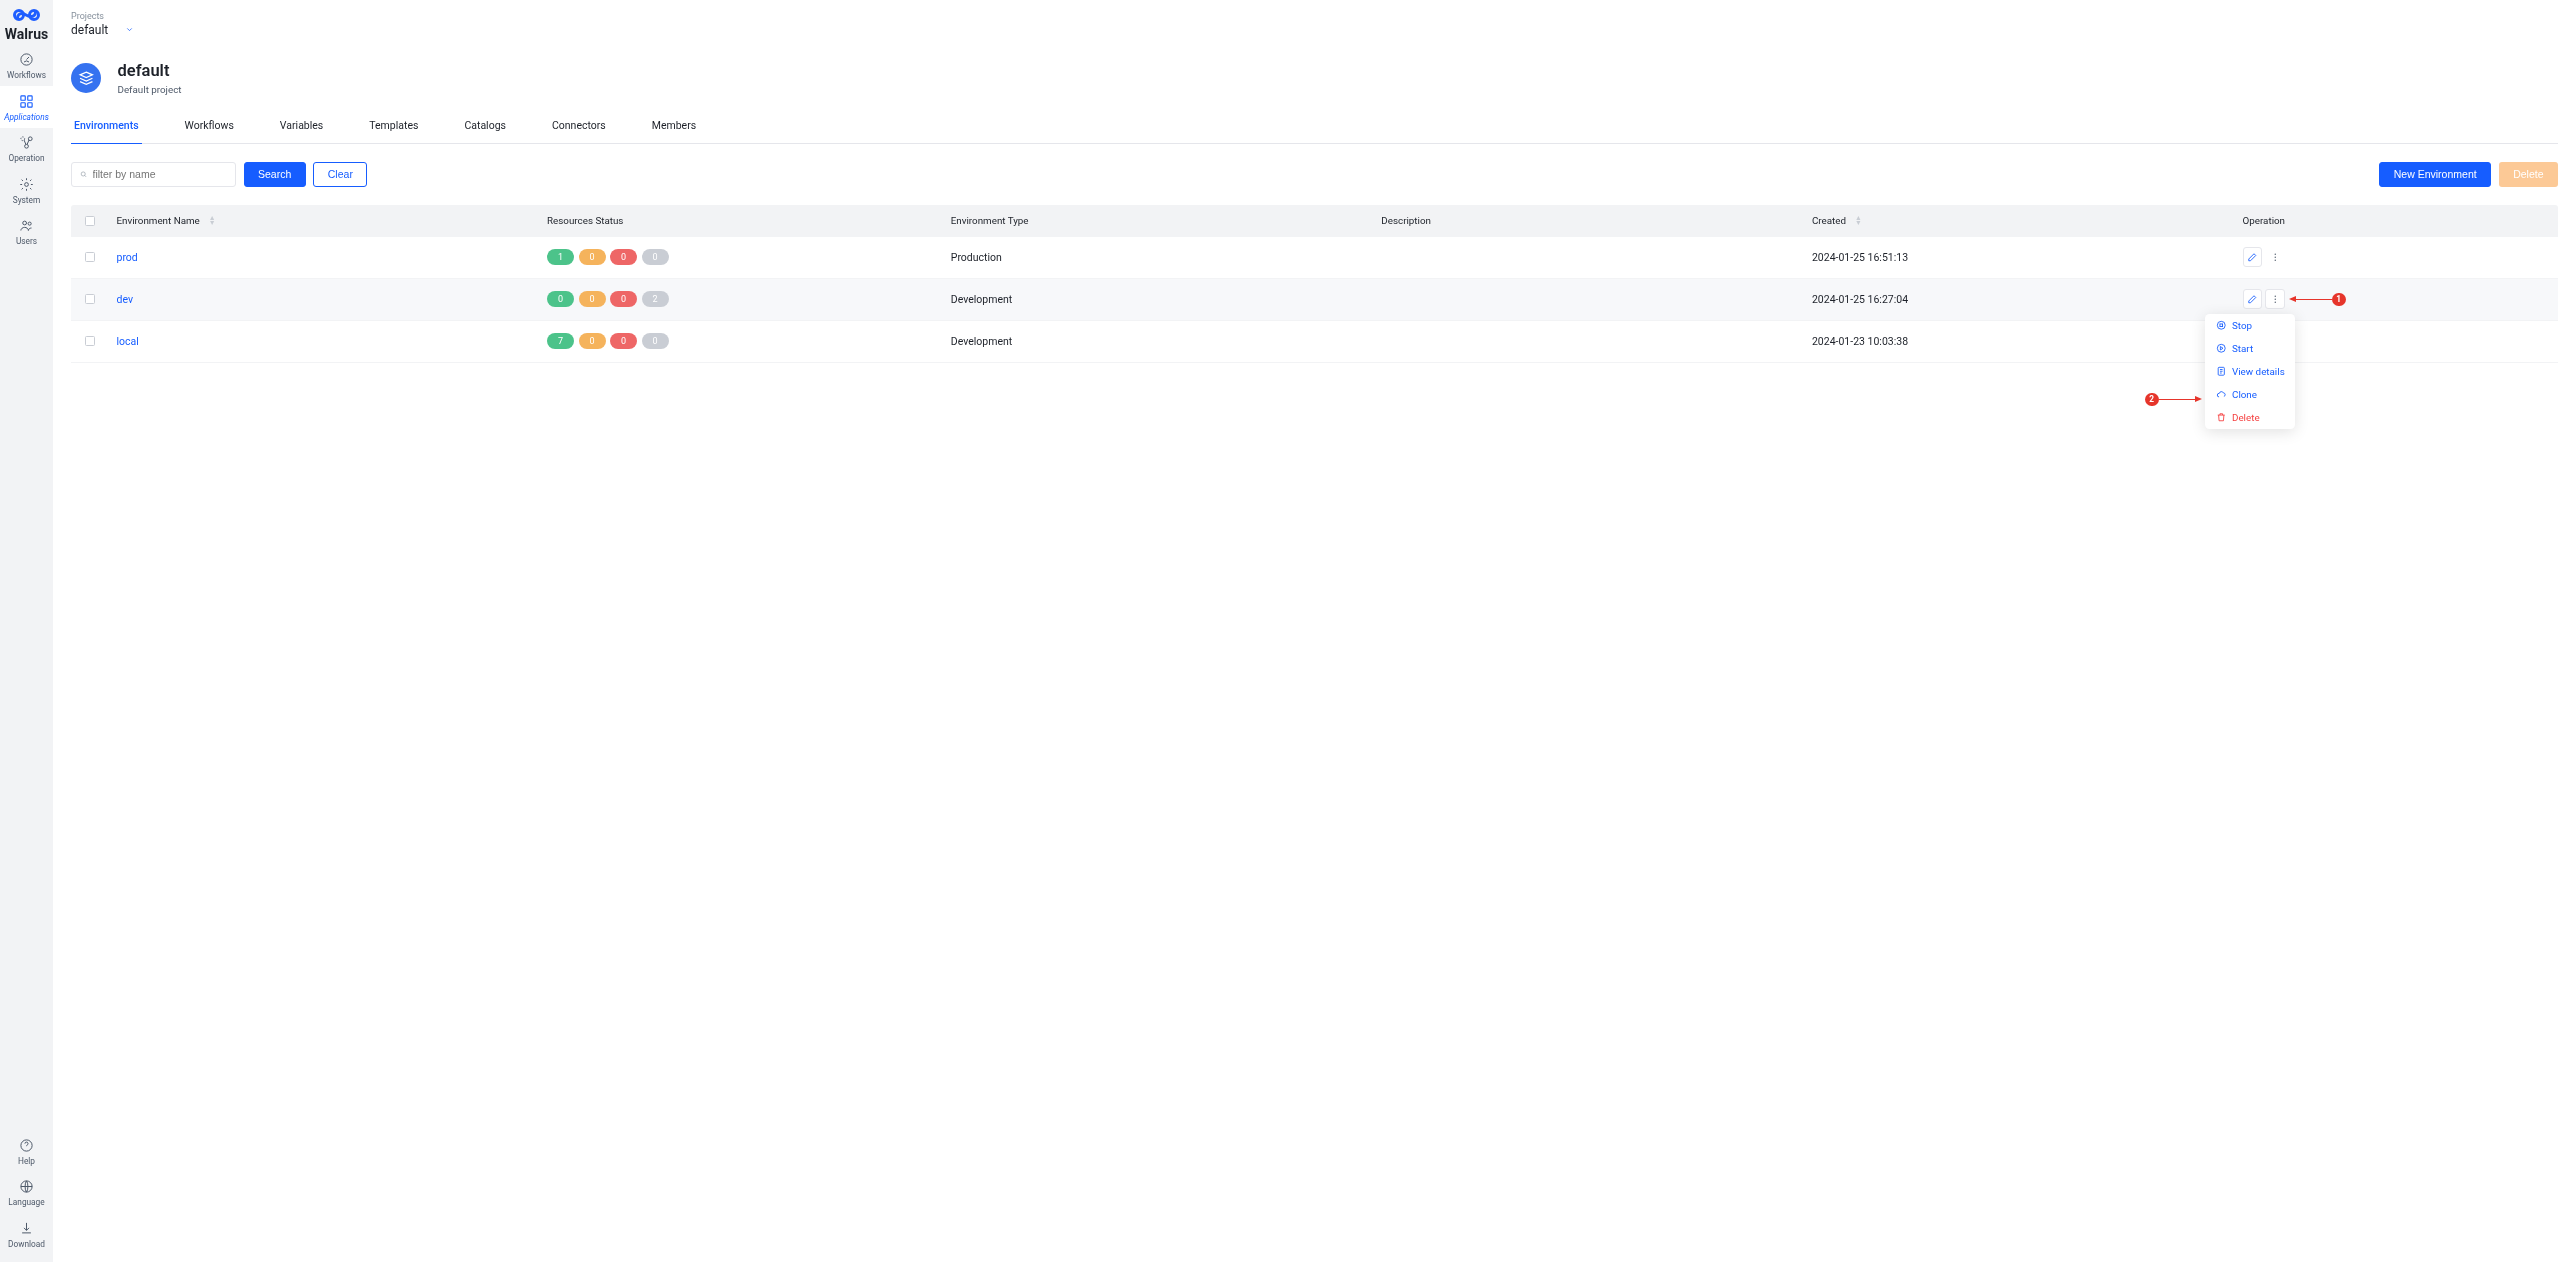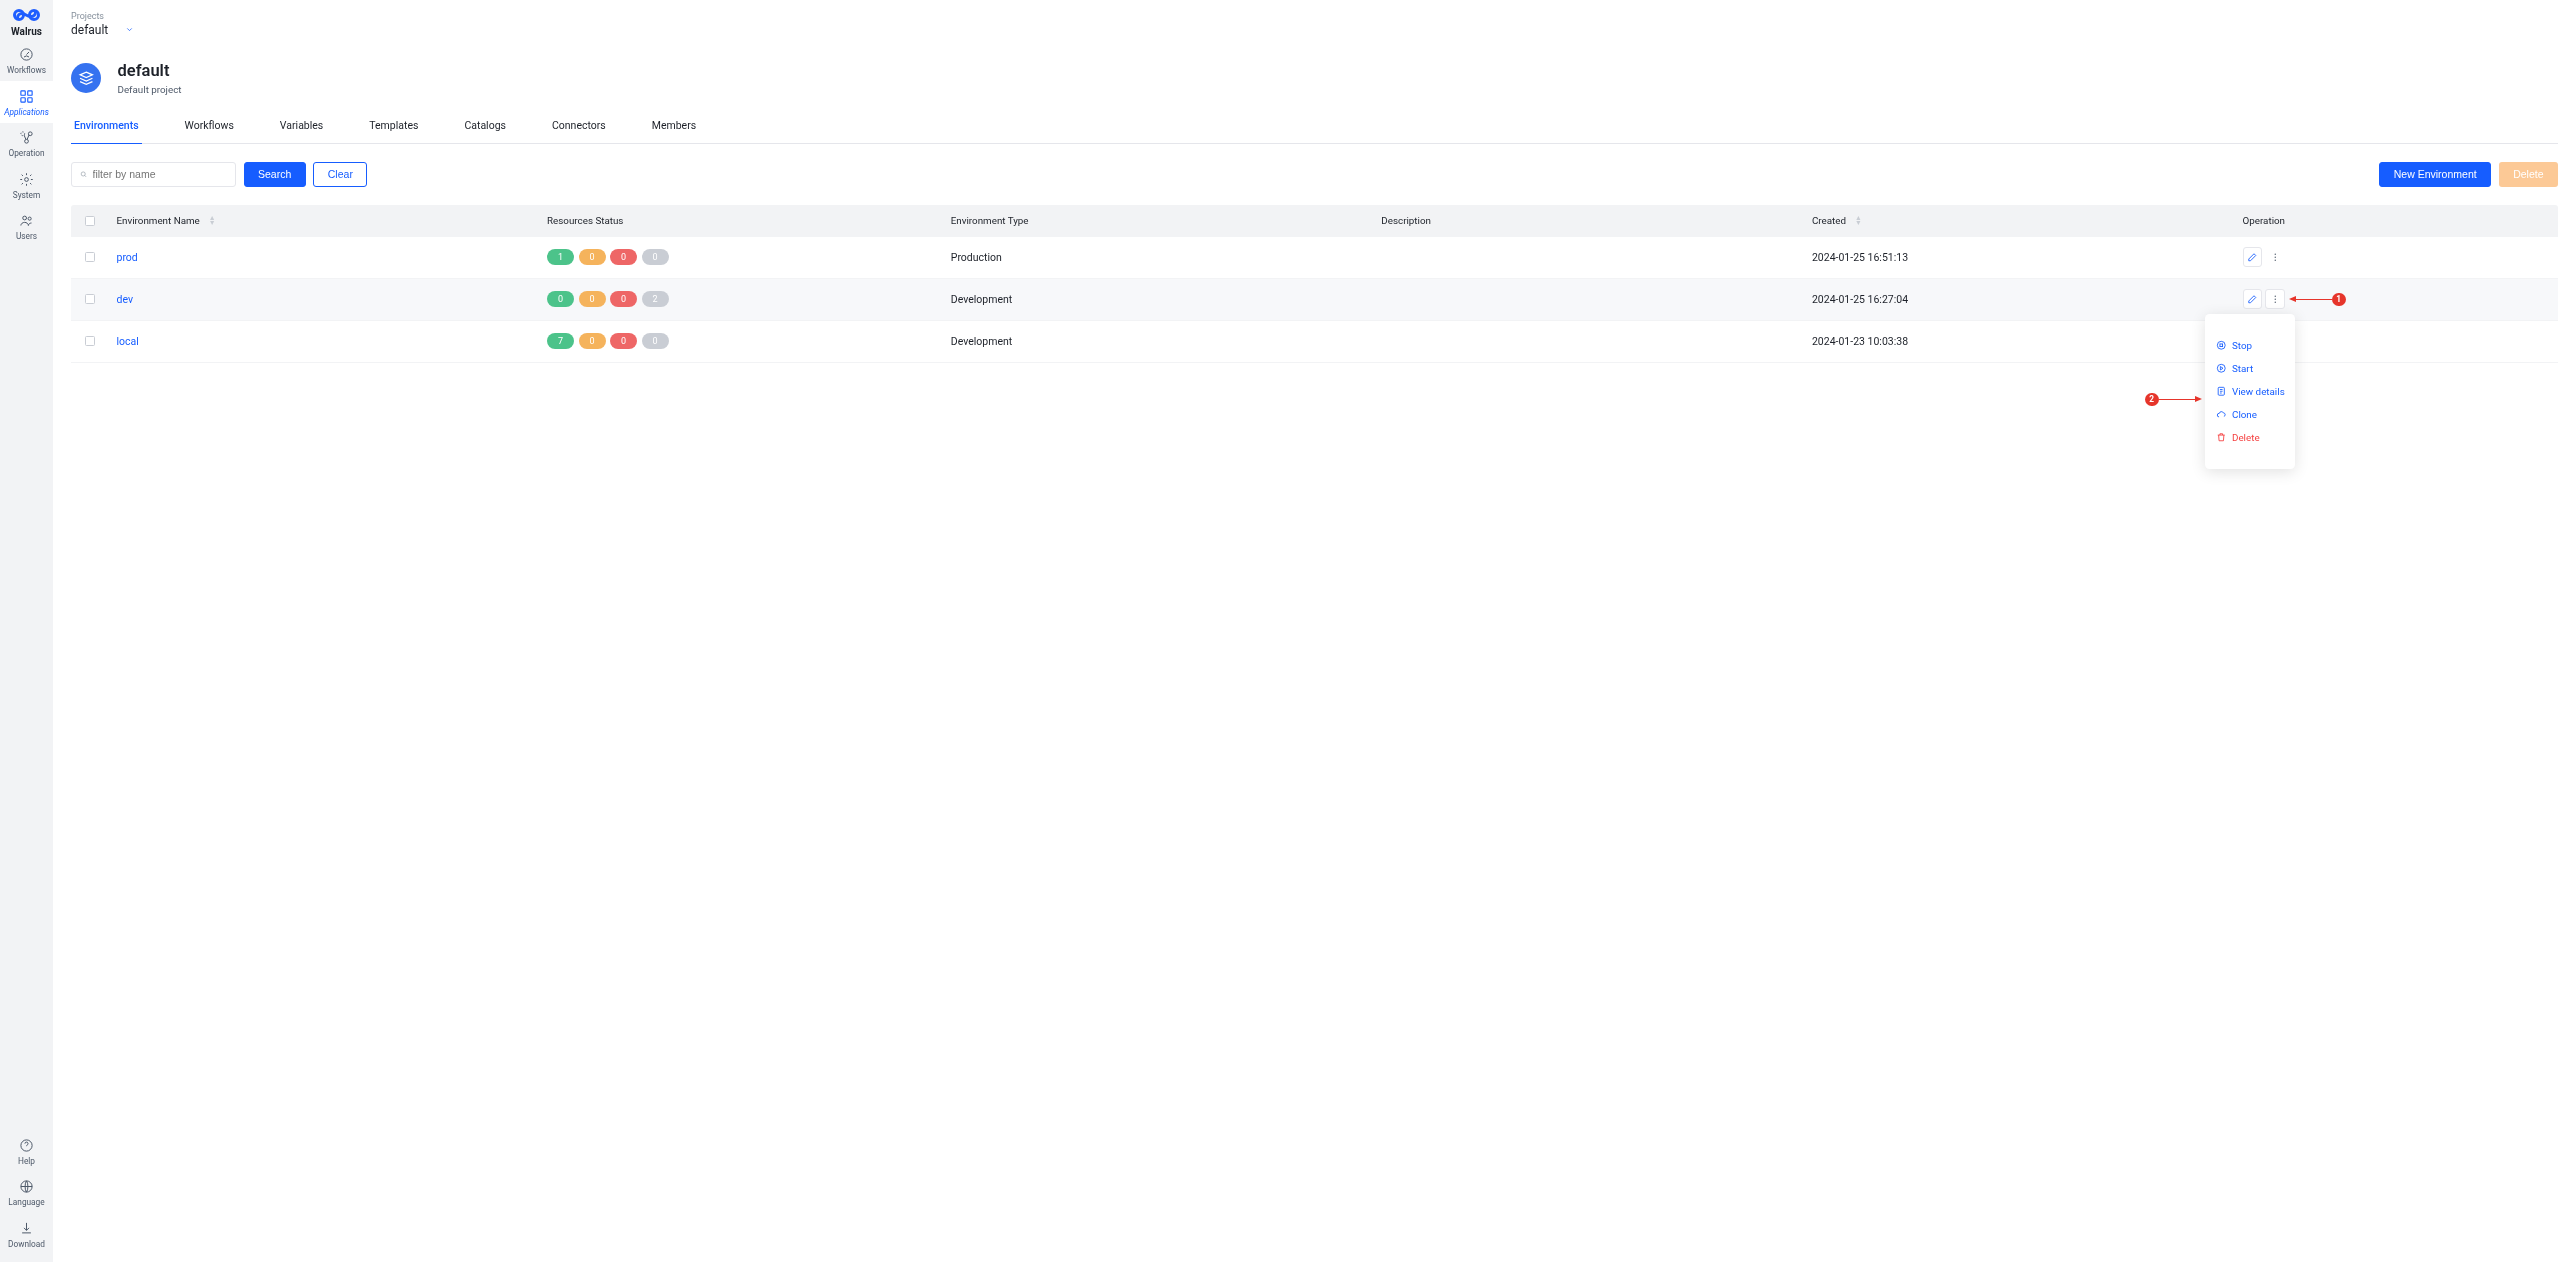--- a/index.html
+++ b/index.html
@@ -27,21 +27,21 @@
     width: 100%;
     padding: 6px 0 3px;
     display: flex;
     flex-direction: column;
     align-items: center;
   }
   .logo-infinity {
     width: 33px; height: 18px;
   }
   .logo-text {
-    font-size: 10px;
+    font-size: 14px;
     font-weight: 700;
     color: #1d2129;
     margin-top: 1.5px;
   }
   .nav-items, .nav-bottom {
     width: 100%;
     display: flex;
     flex-direction: column;
   }
   .nav-bottom { margin-top: auto; margin-bottom: 7.5px; }
@@ -216,21 +216,21 @@
   }
   .icon-btn.more { color:#4e5969; border-color:transparent; }
   .icon-btn.more.open { border-color:#e5e6eb; }
 
   
   .dropdown {
     position:absolute;
     background:#fff;
     border-radius:4.5px;
     box-shadow:0 3px 15px rgba(0,0,0,.12);
-    padding:20px 0;
+    padding:0 0;
     min-width:75px;
     z-index:20;
   }
   .dropdown-item {
     padding:6px 10.5px;
     display:flex;
     align-items:center;
     gap:6px;
     font-size:9.8px;
     cursor:pointer;

